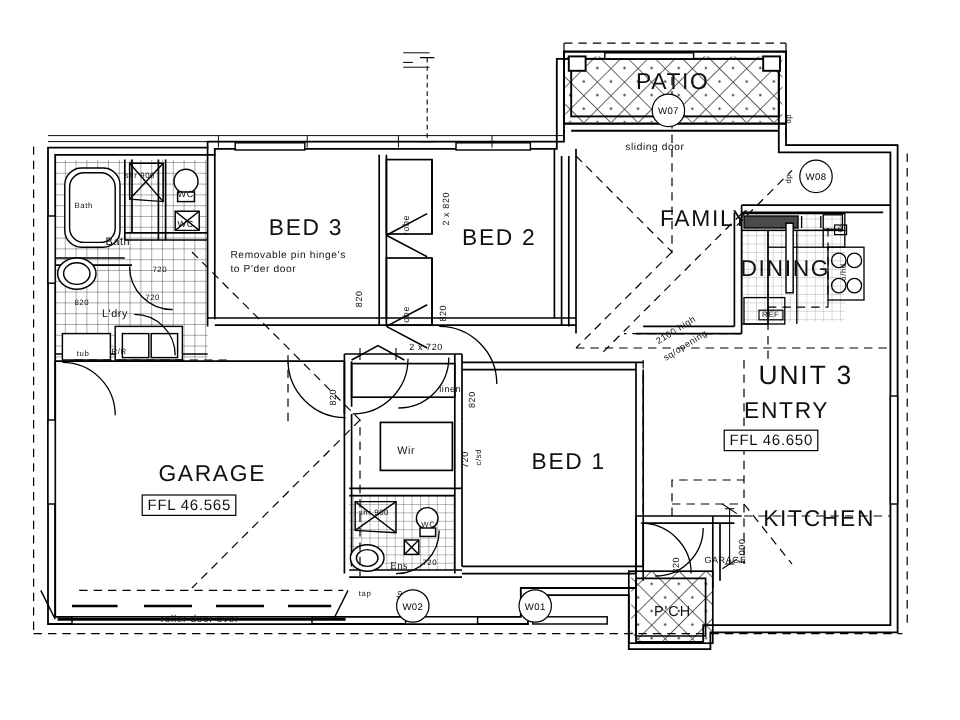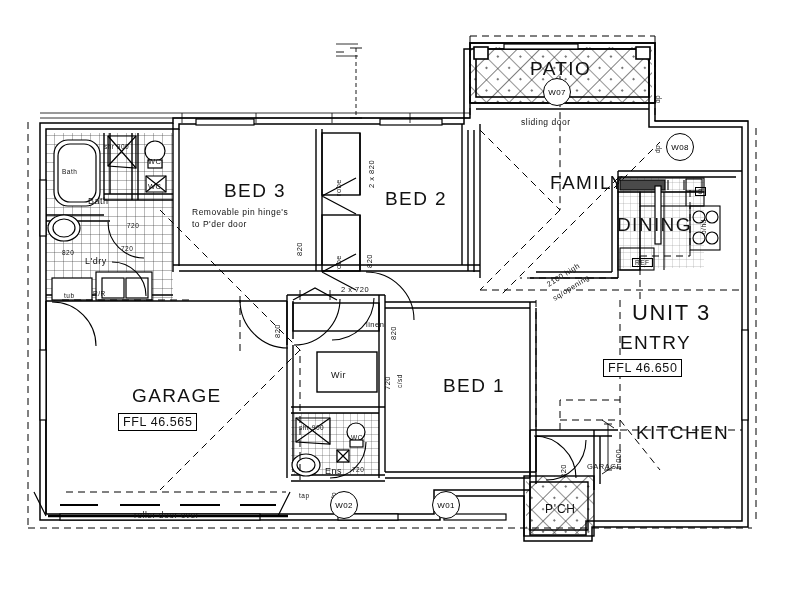--- a/index.html
+++ b/index.html
@@ -281,21 +281,21 @@
   <div class="lbl small" style="left:88px;top:196px;">Bath</div>
   <div class="lbl xtiny" style="left:62px;top:168px;">Bath</div>
   <div class="lbl xtiny" style="left:104px;top:143px;">shr 900</div>
   <div class="lbl tiny" style="left:148px;top:157px;">WC</div>
   <div class="lbl tiny" style="left:148px;top:182px;">WC</div>
   <div class="lbl small" style="left:85px;top:256px;">L'dry</div>
   <div class="lbl xtiny" style="left:64px;top:292px;">tub</div>
   <div class="lbl xtiny" style="left:93px;top:290px;">R/R</div>
   <div class="lbl tiny" style="left:322px;top:320px;padding-left:44px;">linen</div>
   <div class="lbl small" style="left:331px;top:370px;">Wir</div>
-  <div class="lbl small" style="left:325px;top:466px;">Ens</div>
+  <div class="lbl small" style="left:325px;top:466px;font-family:Liberation Serif, serif;">Ens</div>
   <div class="lbl xtiny" style="left:351px;top:434px;">WC</div>
   <div class="lbl xtiny" style="left:299px;top:424px;">shr 900</div>
   <div class="lbl xtiny" style="left:632px;top:258px;border:1px solid #000;padding:0 2px;">REF</div>
   <div class="lbl tiny" style="left:587px;top:462px;">GARAGE</div>
   <div class="lbl xtiny" style="left:695px;top:187px;border:1px solid #000;padding:0 2px;">S</div>
   <div class="lbl tiny rot90" style="left:334px;top:196px;">robe</div>
   <div class="lbl tiny rot90" style="left:334px;top:272px;">robe</div>
   <div class="lbl xtiny rot90" style="left:700px;top:234px;">o/hd</div>
 
   <div class="lbl tiny rot90" style="left:367px;top:188px;">2 x 820</div>

